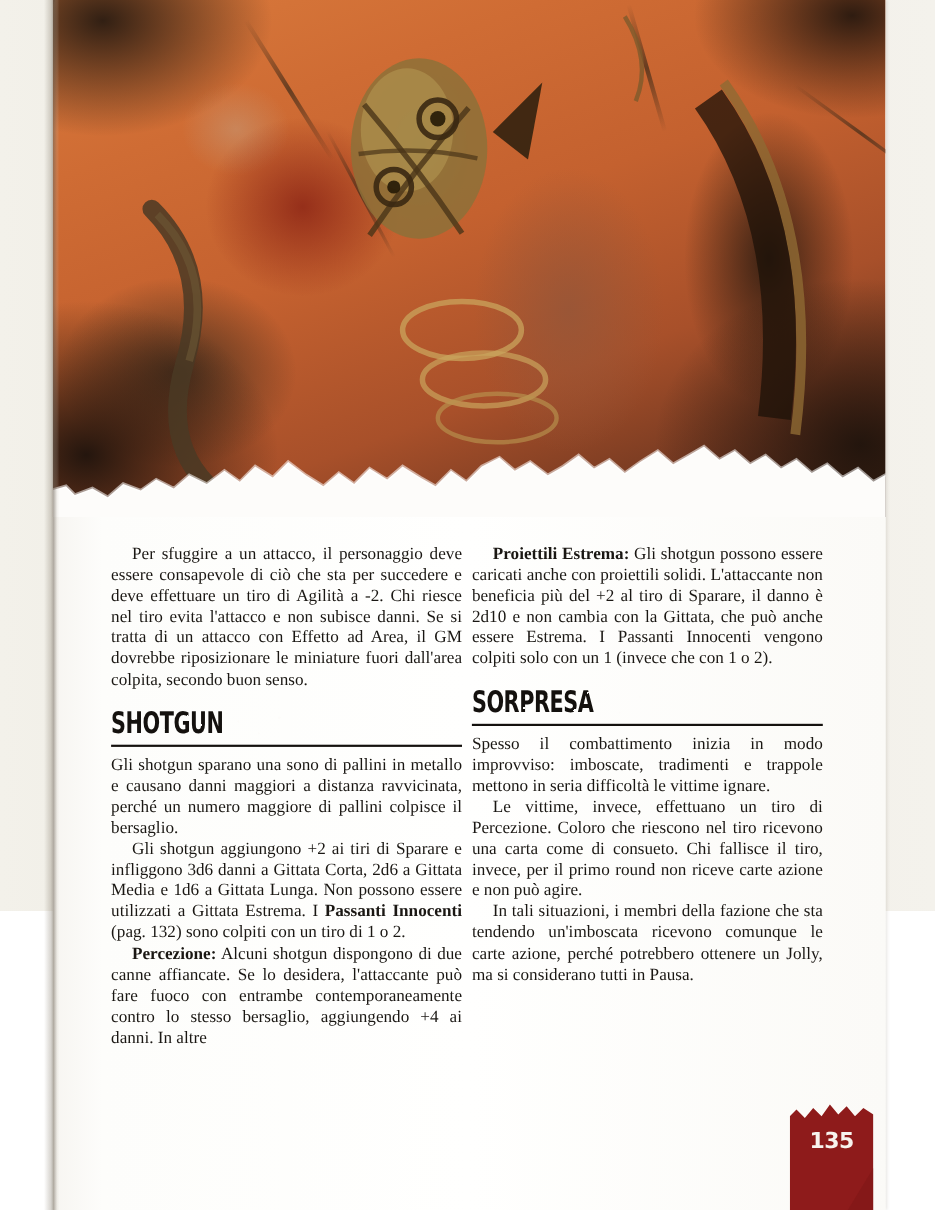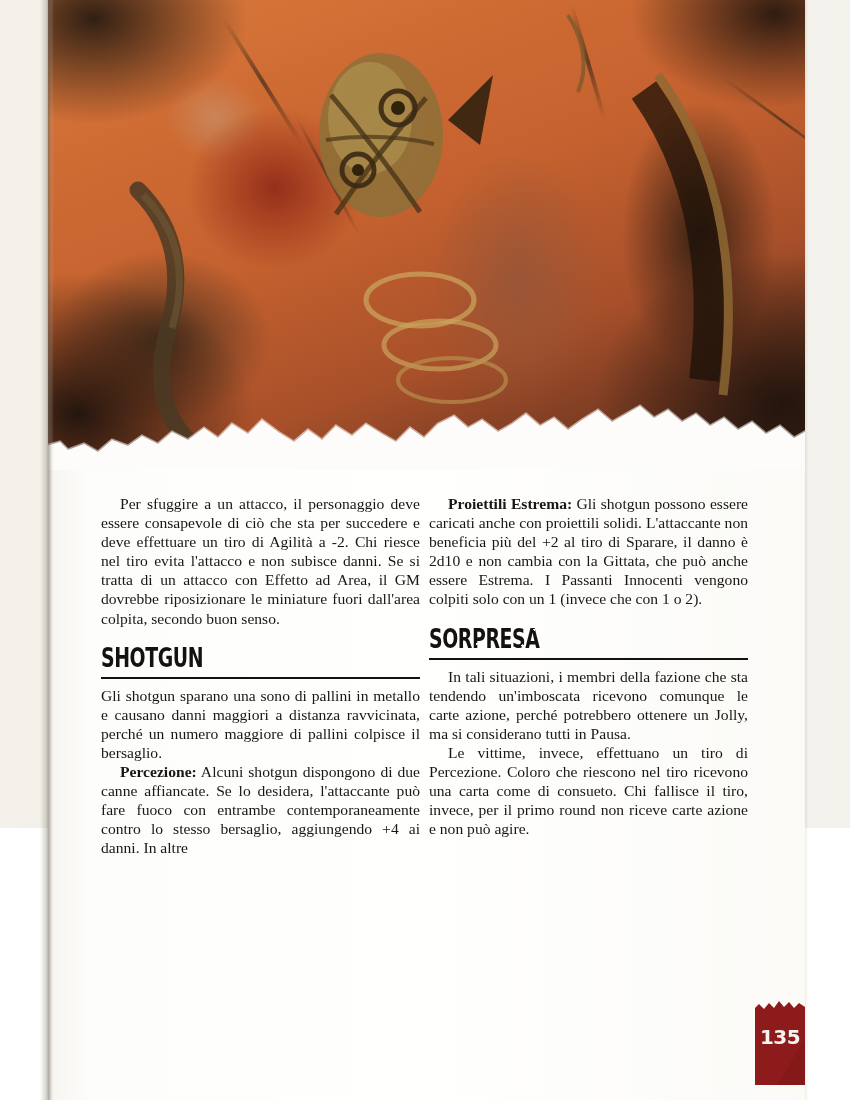--- a/index.html
+++ b/index.html
@@ -170,23 +170,24 @@
       radial-gradient(circle at 90% 25%, #fdfcfa 0 1.1px, transparent 1.2px),
       radial-gradient(circle at 20% 88%, #fdfcfa 0 1.0px, transparent 1.1px),
       radial-gradient(circle at 48% 50%, #fdfcfa 0 0.8px, transparent 0.9px),
       radial-gradient(circle at 62% 10%, #fdfcfa 0 0.9px, transparent 1.0px);
     pointer-events: none;
   }
 
   
   #page-number-tab {
     position: absolute;
-    right: 0; bottom: 15px;
+    right: 11px; bottom: 15px;
     width: 50px; height: 90px;
     z-index: 4;
+    padding-left: 26px;
   }
   #pn-red {
     position: absolute;
     inset: 0;
   }
   #pn-label {
     position: absolute;
     left: 0; right: 0; top: 30px;
     text-align: center;
     font-family: "DejaVu Sans", sans-serif;
@@ -266,34 +267,36 @@
 
       <div class="col" id="col-left">
         <div id="slot-left-top">
             <p class="para">Per sfuggire a un attacco, il personaggio deve essere consapevole di ciò che sta per succedere e deve effettuare un tiro di Agilità a -2. Chi riesce nel tiro evita l'attacco e non subisce danni. Se si tratta di un attacco con Effetto ad Area, il GM dovrebbe riposizionare le miniature fuori dall'area colpita, secondo buon senso.</p>
           </div>
         <div class="head-wrap">
           <h2 class="section-head">SHOTGUN</h2>
         </div>
         <div id="slot-left-bottom">
             <p class="para noindent">Gli shotgun sparano una sono di pallini in metallo e causano danni maggiori a distanza ravvicinata, perché un numero maggiore di pallini colpisce il bersaglio.</p>
+            <p class="para">Gli shotgun aggiungono +2 ai tiri di Sparare e infliggono 3d6 danni a Gittata Corta, 2d6 a Gittata Media e 1d6 a Gittata Lunga. Non possono essere utilizzati a Gittata Estrema. I <b>Passanti Innocenti</b> (pag. 132) sono colpiti con un tiro di 1 o 2.</p>
             <p class="para"><b>Percezione:</b> Alcuni shotgun dispongono di due canne affiancate. Se lo desidera, l'attaccante può fare fuoco con entrambe contemporaneamente contro lo stesso bersaglio, aggiungendo +4 ai danni. In altre</p>
           </div>
       </div>
 
       <div class="col" id="col-right">
         <div id="slot-right-top">
             <p class="para"><b>Proiettili Estrema:</b> Gli shotgun possono essere caricati anche con proiettili solidi. L'attaccante non beneficia più del +2 al tiro di Sparare, il danno è 2d10 e non cambia con la Gittata, che può anche essere Estrema. I Passanti Innocenti vengono colpiti solo con un 1 (invece che con 1 o 2).</p>
           </div>
         <div class="head-wrap">
           <h2 class="section-head">SORPRESA</h2>
         </div>
         <div id="slot-right-bottom">
+            <p class="para noindent">Spesso il combattimento inizia in modo improvviso: imboscate, tradimenti e trappole mettono in seria difficoltà le vittime ignare.</p>
+            <p class="para">Le vittime, invece, effettuano un tiro di Percezione. Coloro che riescono nel tiro ricevono una carta come di consueto. Chi fallisce il tiro, invece, per il primo round non riceve carte azione e non può agire.</p>
             <p class="para">In tali situazioni, i membri della fazione che sta tendendo un'imboscata ricevono comunque le carte azione, perché potrebbero ottenere un Jolly, ma si considerano tutti in Pausa.</p>
-            <p class="para">Le vittime, invece, effettuano un tiro di Percezione. Coloro che riescono nel tiro ricevono una carta come di consueto. Chi fallisce il tiro, invece, per il primo round non riceve carte azione e non può agire.</p>
           </div>
       </div>
 
     </div>
 
     <div id="page-number-tab">
       <svg id="pn-red" viewBox="0 0 50 90" preserveAspectRatio="none">
         <path d="M0 90 L0 13 L4 9 L9 14 L14 8 L19 13 L24 6 L29 12 L34 7 L39 13 L44 8 L50 12 L50 90 Z" fill="#8e1b1b"></path>
         <path d="M22 90 L50 44 L50 90 Z" fill="#7d1616" opacity="0.55"></path>
       </svg>

